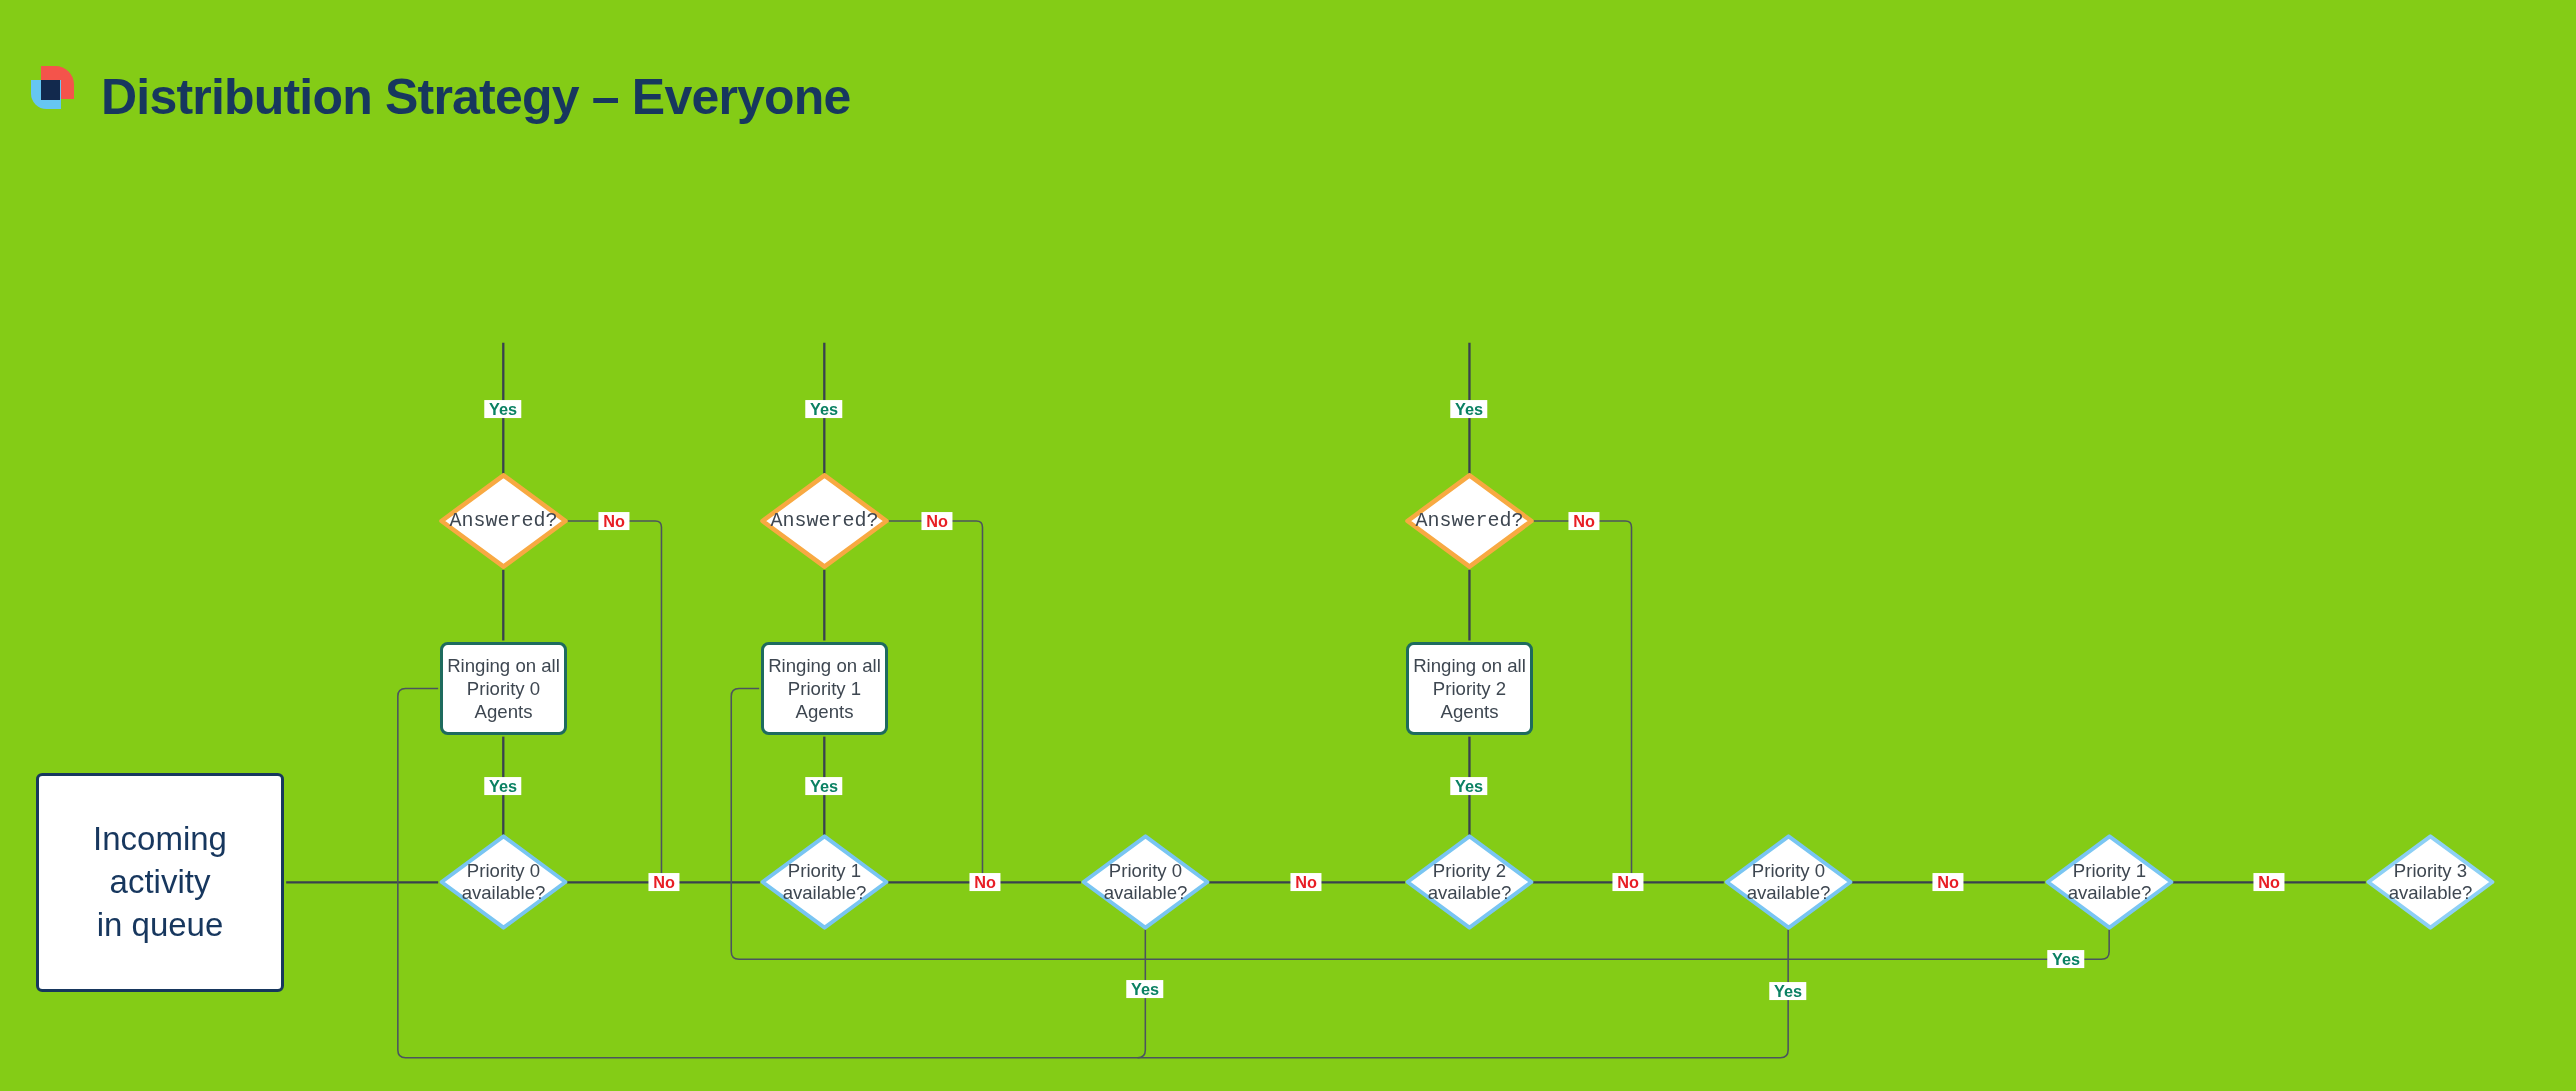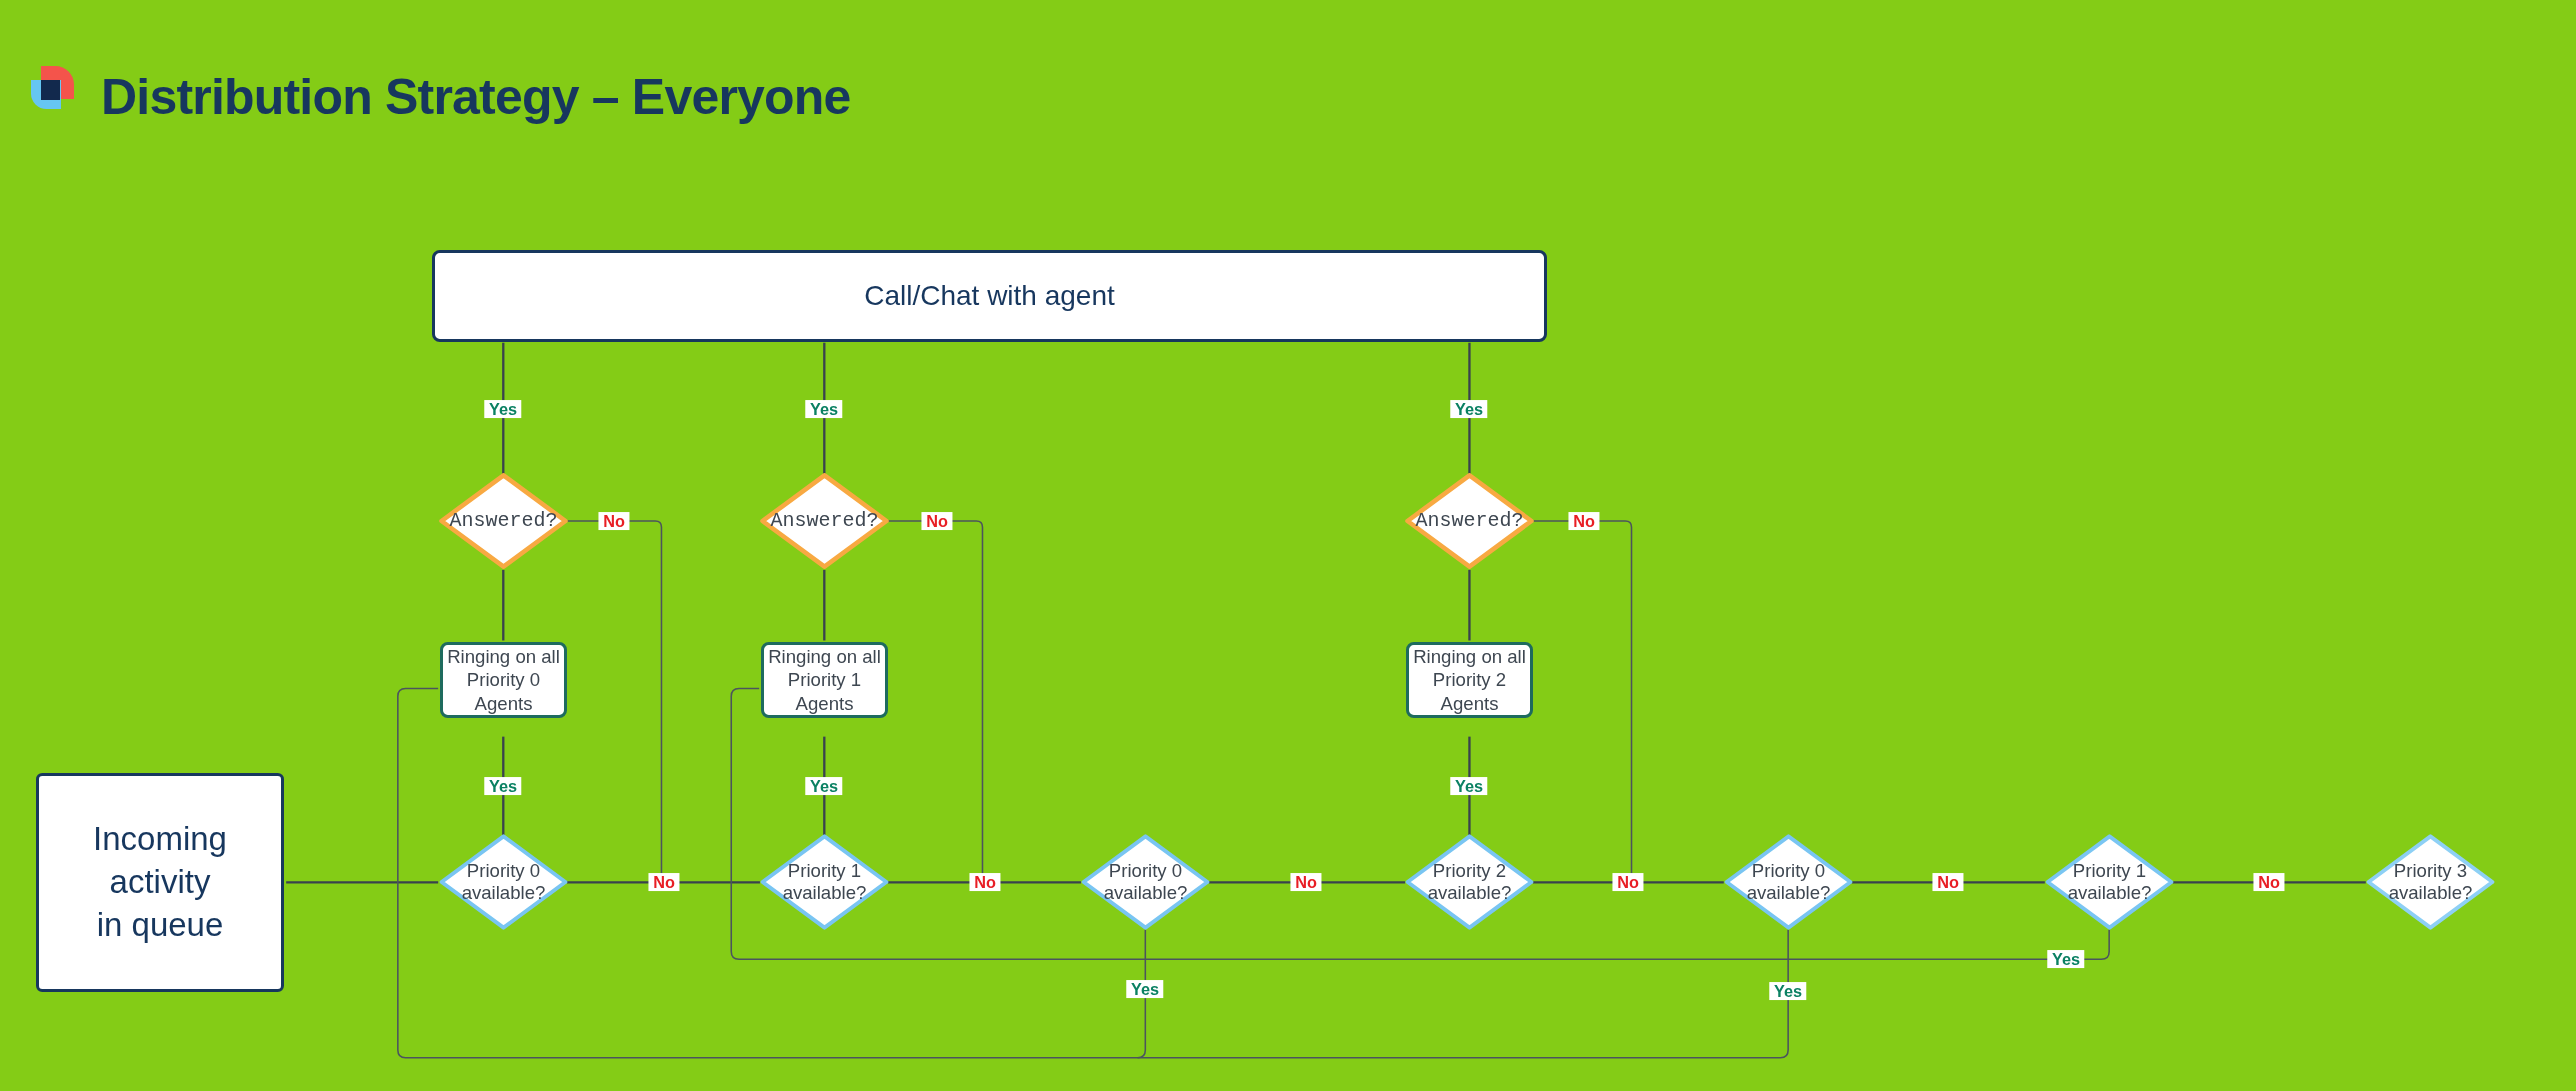--- a/index.html
+++ b/index.html
@@ -13,21 +13,21 @@
   .logo .core{position:absolute;left:10px;top:15.5px;width:19.4px;height:20px;background:#12294D;}
   .title{position:absolute;left:101px;top:68px;font-size:50px;font-weight:bold;color:#17375E;letter-spacing:-0.8px;white-space:nowrap;}
 
   
   .node{position:absolute;box-sizing:border-box;background:#ffffff;display:flex;align-items:center;
         justify-content:center;text-align:center;white-space:pre-line;}
   .call-chat{left:432px;top:250px;width:1115px;height:92px;border:3.9px solid #17375E;border-radius:7.8px;
              color:#17375E;font-size:28px;}
   .incoming{left:36px;top:773px;width:248px;height:219px;border:3.9px solid #17375E;border-radius:6.2px;
             color:#17375E;font-size:33px;line-height:1.3;}
-  .ringing{width:127px;height:76px;border:3.1px solid #1E6B5E;border-radius:7.8px;color:#3E4751;
+  .ringing{width:127px;height:93px;border:3.1px solid #1E6B5E;border-radius:7.8px;color:#3E4751;
            font-size:18.6px;line-height:1.25;}
   .r1{left:440px;top:642px;} .r2{left:761px;top:642px;} .r3{left:1406px;top:642px;}
 
   .diamond{position:absolute;width:129px;height:96px;}
   .diamond svg{position:absolute;left:0;top:0;display:block;}
   .diamond .dlabel{position:absolute;left:0;top:0;right:0;bottom:0;display:flex;align-items:center;
                    justify-content:center;text-align:center;color:#3E4751;white-space:pre-line;line-height:1.2;}
   .answered .dlabel{font-size:20px;font-family:Liberation Mono, monospace;}
   .pcheck .dlabel{font-size:18.6px;}
   .a1{left:439px;top:473px;} .a2{left:760px;top:473px;} .a3{left:1405px;top:473px;}
@@ -97,21 +97,20 @@
       <path class="thin" d="M 1144 672 H 1259 Q 1267 672 1267 680 V 1137"></path>
       <path class="thin" d="M 1976 672 H 2096 Q 2104 672 2104 680 V 1137"></path>
 
       <path class="thin" d="M 2306 1199 V 1354 Q 2306 1364 2296 1364 H 523 Q 513 1364 513 1354 V 898 Q 513 888 523 888 H 565" marker-end="url(#arr)"></path>
       <path class="thin" d="M 1477 1199 V 1354 Q 1477 1364 1467 1364"></path>
 
       <path class="thin" d="M 2720 1199 V 1227 Q 2720 1237 2710 1237 H 953 Q 943 1237 943 1227 V 898 Q 943 888 953 888 H 979" marker-end="url(#arr)"></path>
     </g>
   </svg>
 
-  <div class="node call-chat">Call/Chat with agent</div>
   <div class="node incoming">Incoming
 activity
 in queue</div>
   <div class="node ringing r1">Ringing on all
 Priority 0
 Agents</div>
   <div class="node ringing r2">Ringing on all
 Priority 1
 Agents</div>
   <div class="node ringing r3">Ringing on all

